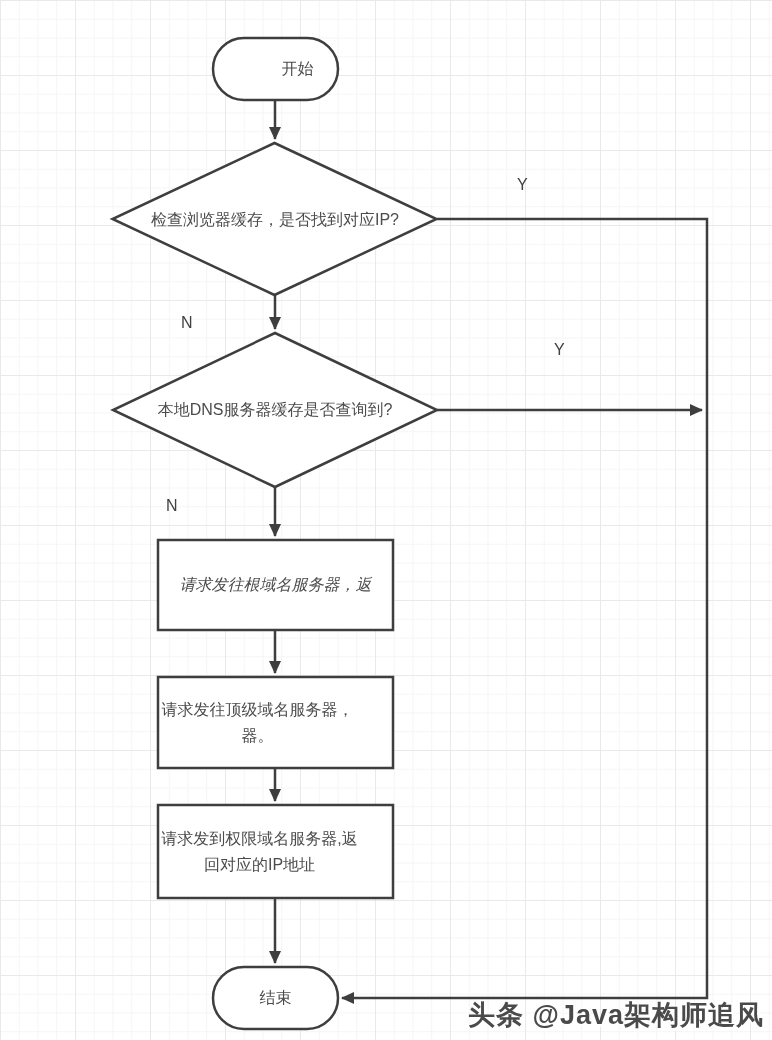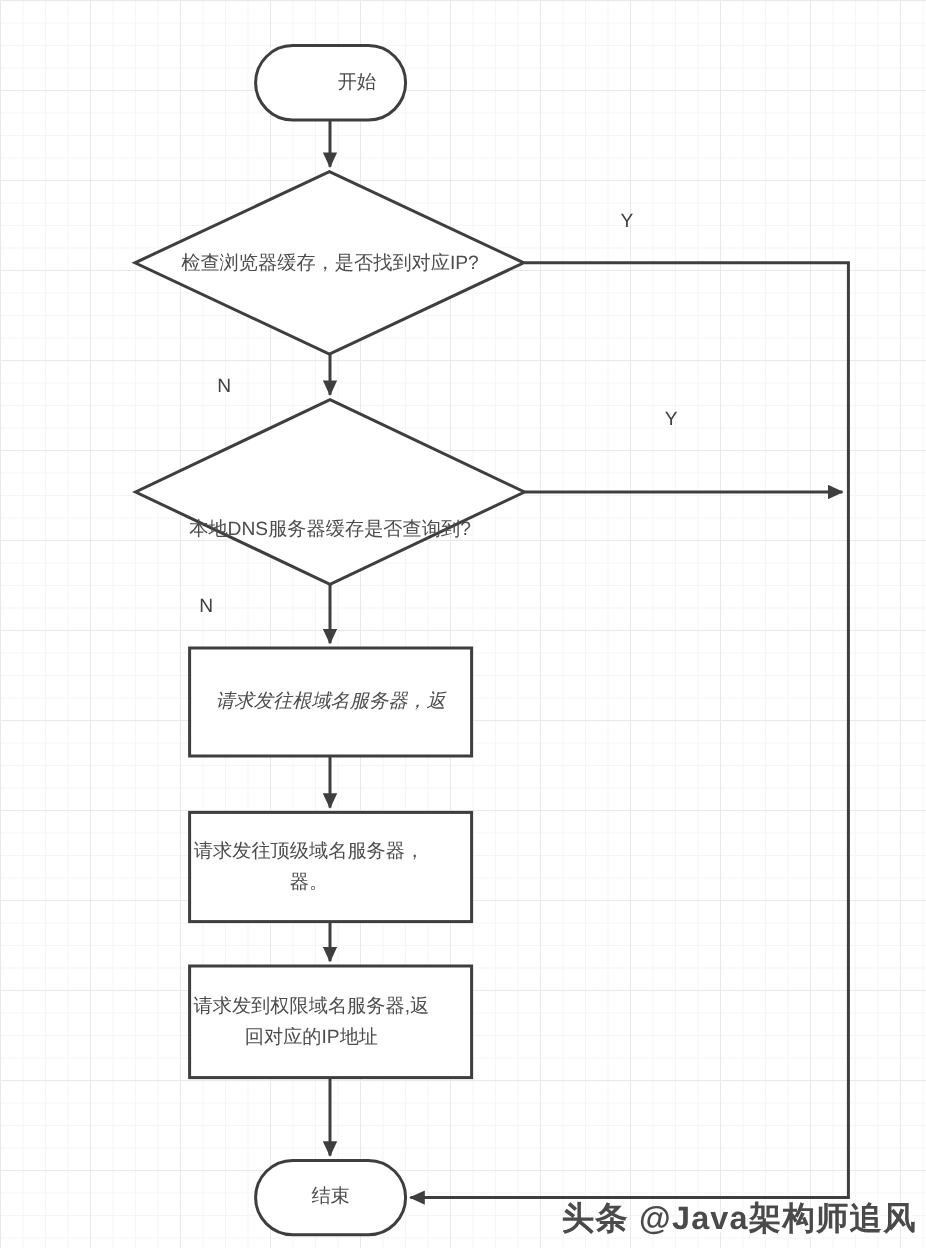--- a/index.html
+++ b/index.html
@@ -88,21 +88,21 @@
       <rect x="158" y="677" width="235" height="91"></rect>
       <rect x="158" y="805" width="235" height="93"></rect>
       <rect x="213" y="967" width="125" height="62" rx="31" ry="31"></rect>
     </g>
   </svg>
 
   <div class="lbl" style="left:213px;top:58px;width:125px;margin-left:22px;">开始</div>
 
   <div class="lbl" style="left:113px;top:209px;width:324px;">检查浏览器缓存，是否找到对应IP?</div>
 
-  <div class="lbl" style="left:113px;top:399px;width:324px;margin-top:32px;">本地DNS服务器缓存是否查询到?</div>
+  <div class="lbl" style="left:113px;top:399px;width:324px;">本地DNS服务器缓存是否查询到?</div>
 
   <div class="lbl multi" style="left:160px;top:542px;width:231px;height:86px;font-style:italic;">
     <span>请求发往根域名服务器，返</span>
   </div>
 
   <div class="lbl multi" style="left:160px;top:679px;width:195px;height:87px;">
     <span>请求发往顶级域名服务器，</span>
     <span>器。</span>
   </div>
 

